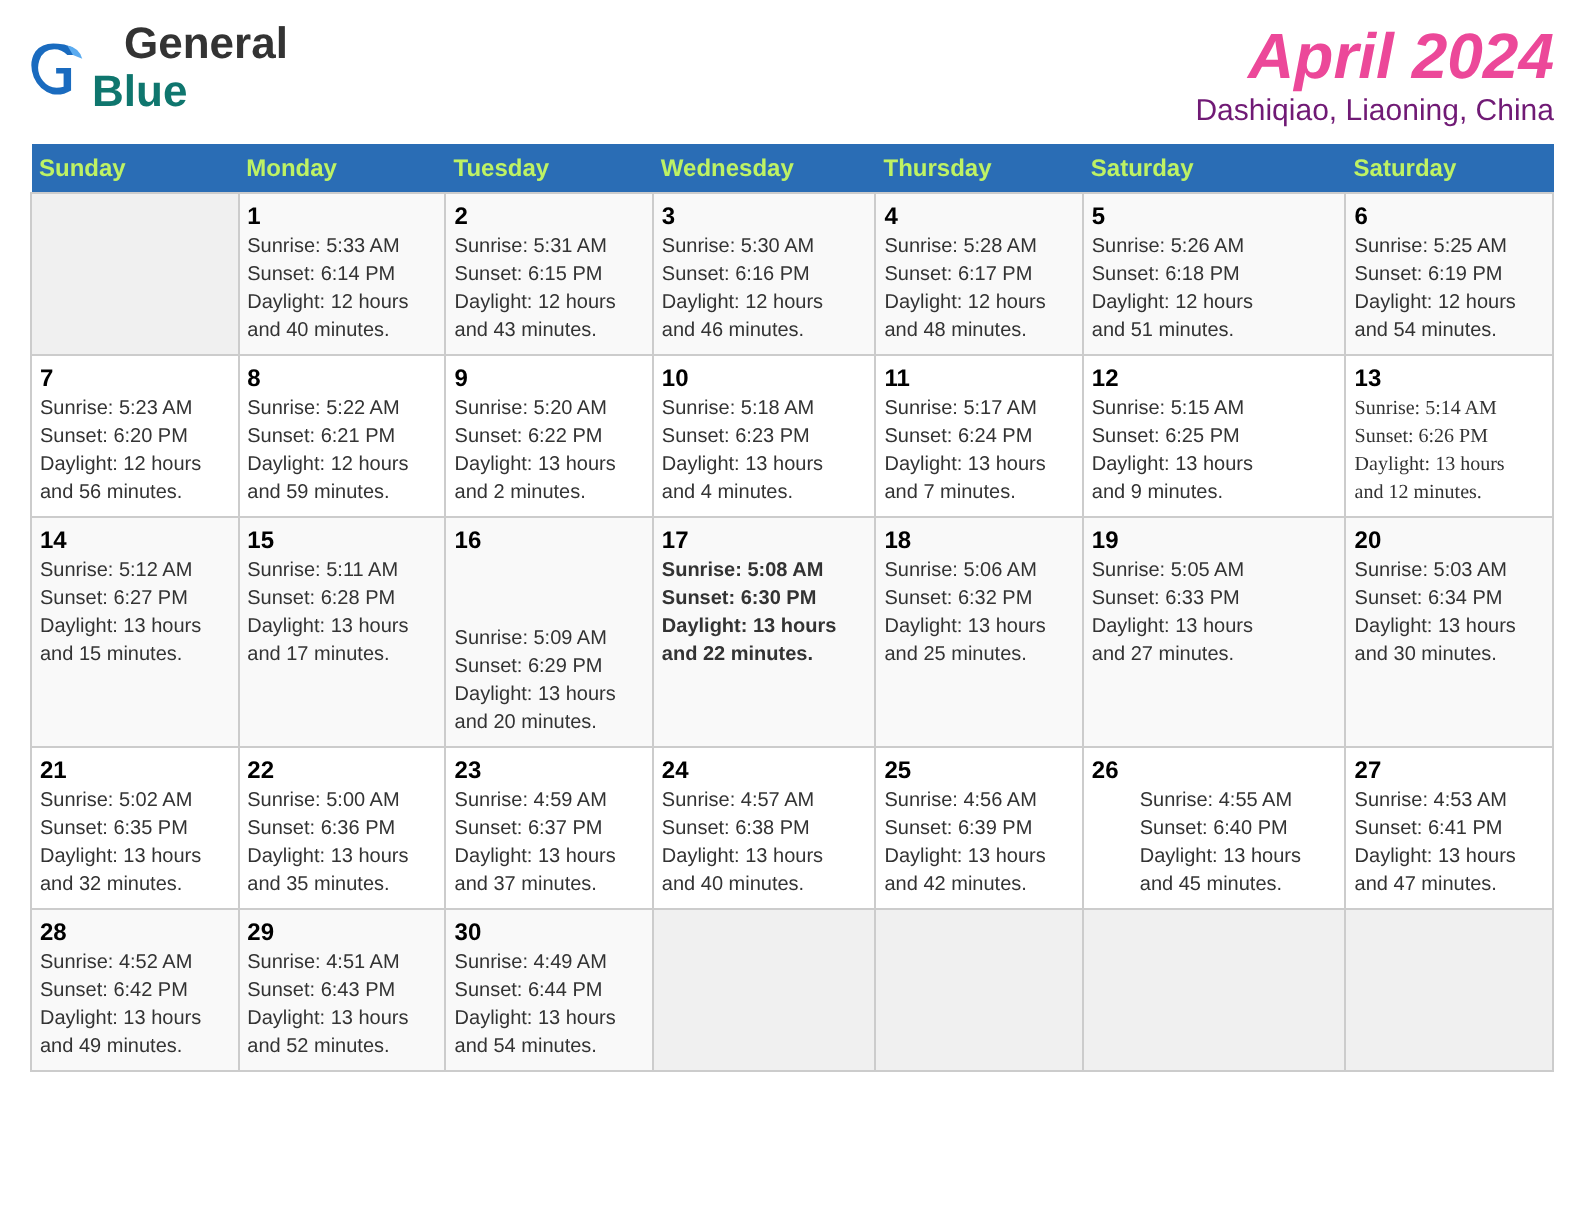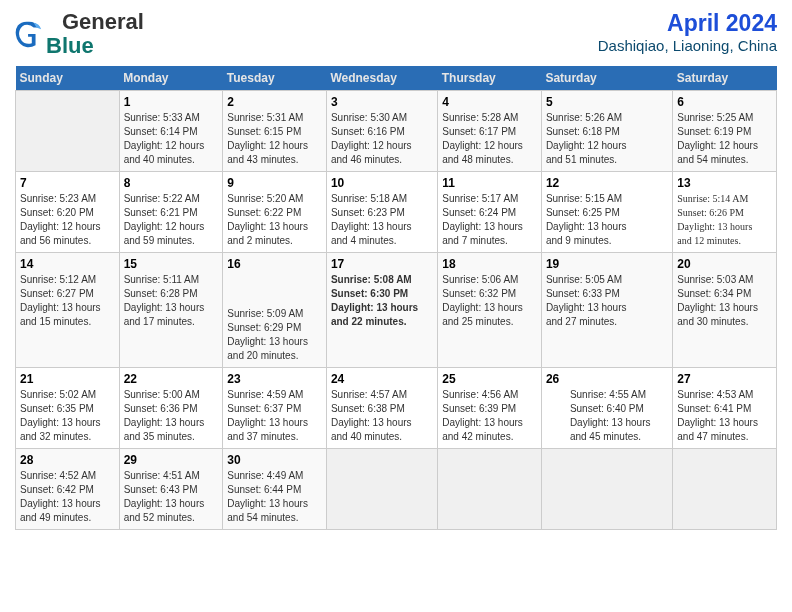--- a/index.html
+++ b/index.html
@@ -32,36 +32,37 @@
     }
     .logo-icon {
       width: 28px;
       height: 28px;
       margin-right: 3px;
     }
     .title-block {
       text-align: right;
     }
     .main-title {
-      font-size: 23px;
+      font-size: 32px;
       font-weight: bold;
-      color: #1d4ed8;
+      color: #ec4899;
+      font-style: italic;
     }
     .sub-title {
       font-size: 15px;
-      color: #0c4a6e;
+      color: #701a75;
     }
     table {
       width: 100%;
       border-collapse: collapse;
       font-size: 11px;
     }
     thead tr th {
       background-color: #2a6db5;
-      color: #e5e5e5;
+      color: #bef264;
       padding: 5px 4px;
       text-align: left;
       font-size: 12px;
       font-weight: bold;
     }
     tbody tr td {
       border: 1px solid #ccc;
       padding: 4px 4px;
       vertical-align: top;
       background: #fff;

